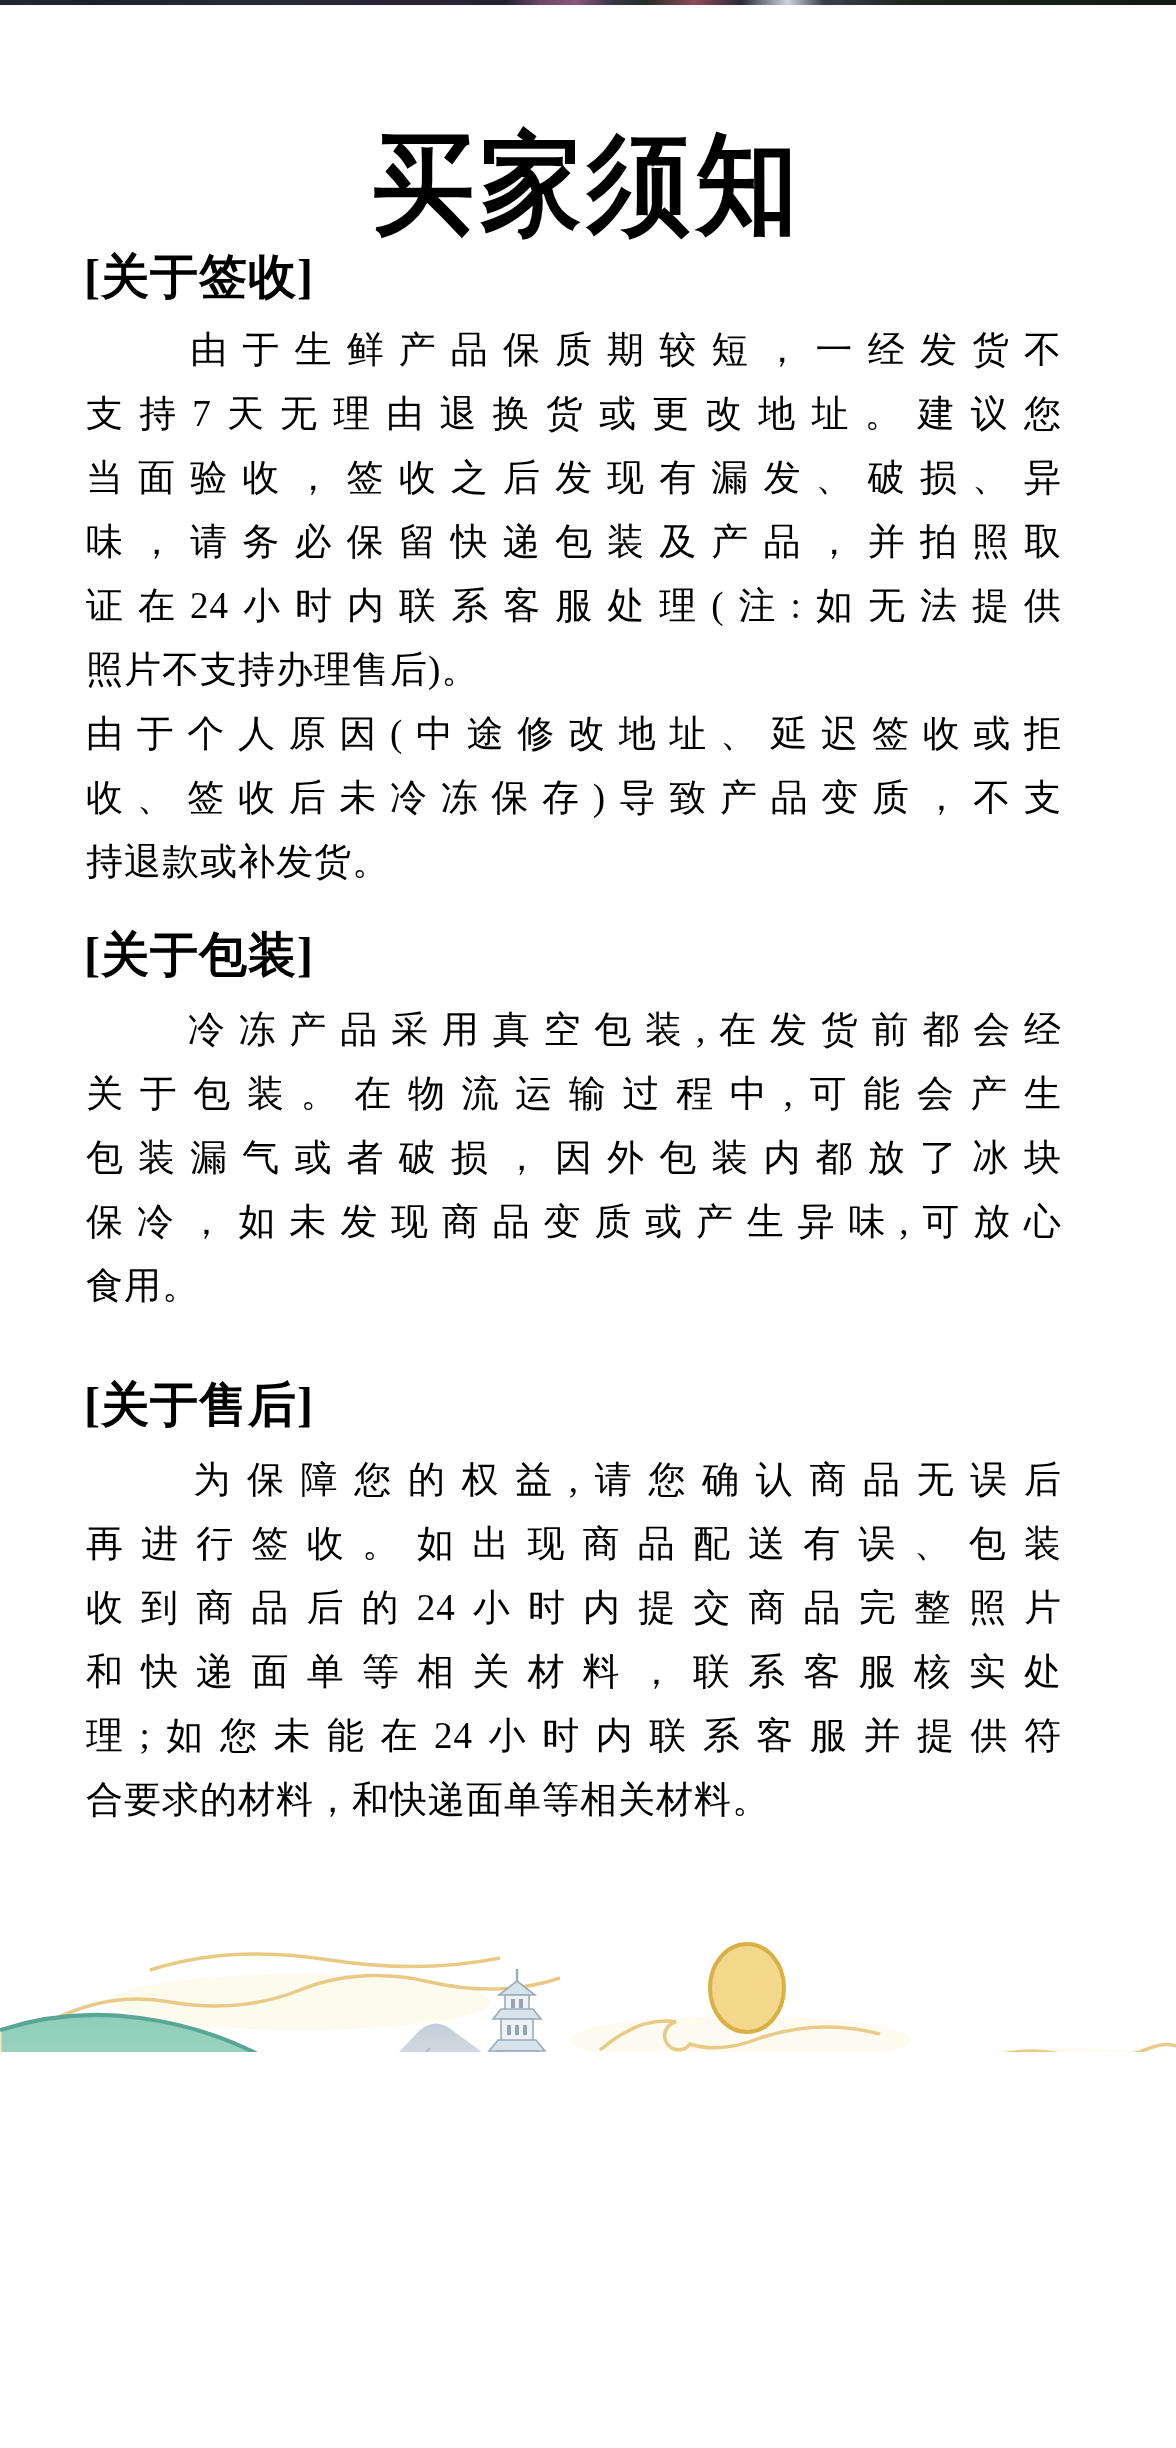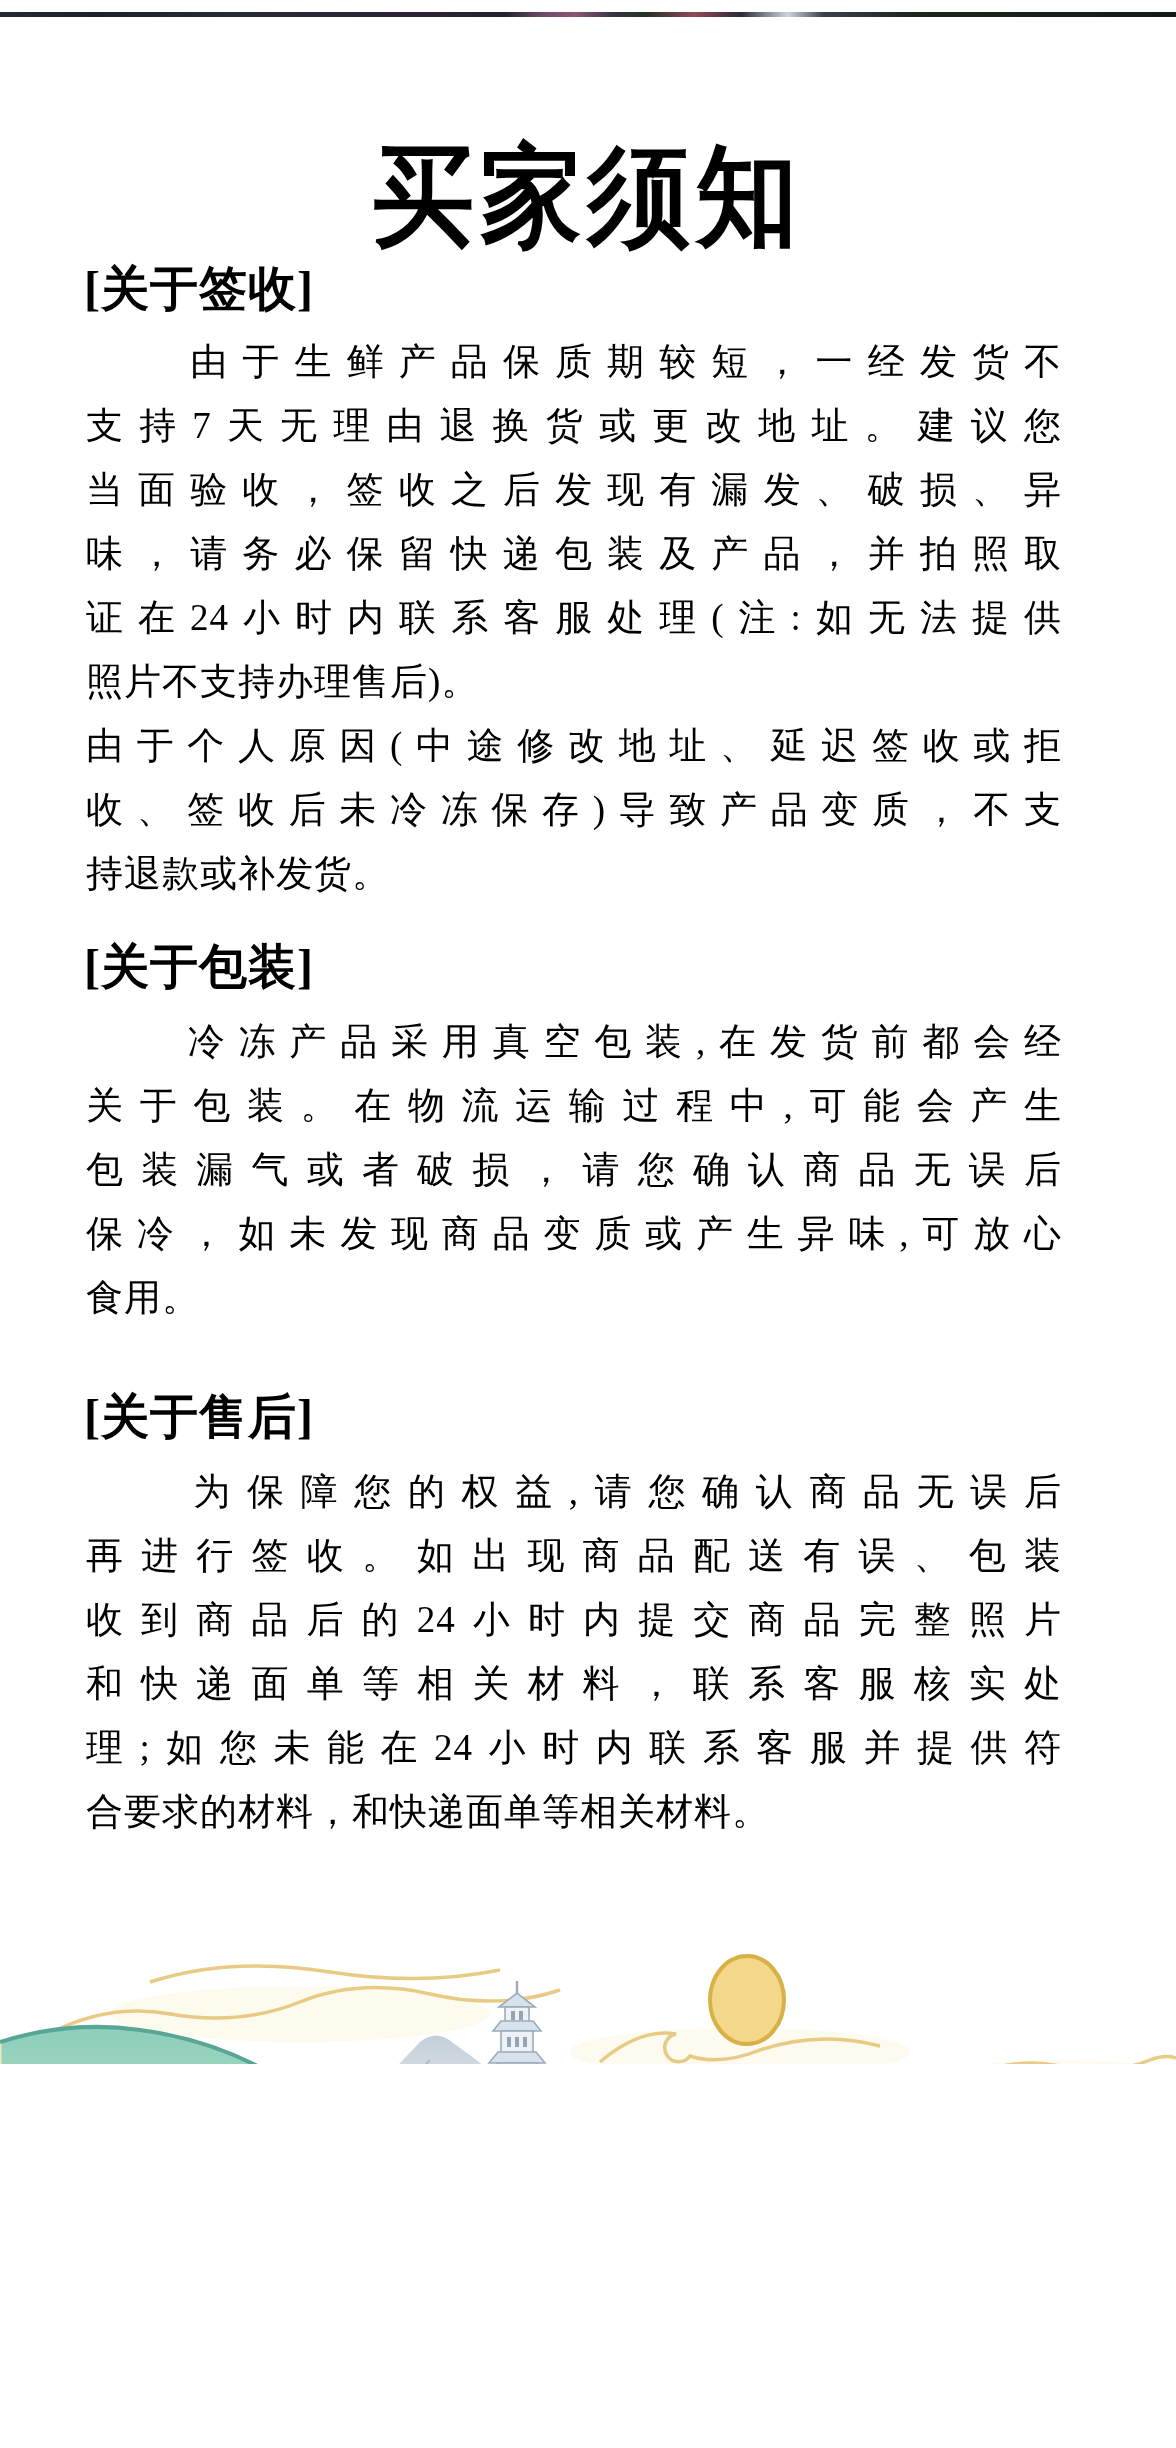--- a/index.html
+++ b/index.html
@@ -1,17 +1,17 @@
 <!DOCTYPE html>
 <html><head>
 <meta charset="utf-8">
 <style>
   html,body{margin:0;padding:0;background:#fff;}
   .page{
-    position:relative;width:1176px;height:2052px;margin:12px auto;
+    position:relative;width:1176px;height:2052px;margin:0 auto;
     background:#ffffff;overflow:hidden;color:#000;
     font-family:"Liberation Serif","DejaVu Serif",serif;
   }
   .top-strip{
     position:absolute;top:0;left:0;width:1176px;height:5px;
     background:linear-gradient(90deg,
       #262834 0%,#1e2029 8%,#282a38 20%,#2b2436 36%,#232330 43%,
       #6a4a66 46%,#8a5876 49%,#3a3448 52%,#243024 55%,#904a5a 59%,
       #2a2a36 63%,#cfd4dc 67%,#3c3f4a 70%,#1c241c 78%,#16201a 90%,#141a16 100%);
   }
@@ -59,21 +59,21 @@
     <div class="line last">照片不支持办理售后)。</div>
     <div class="line">由于个人原因(中途修改地址、延迟签收或拒</div>
     <div class="line">收、签收后未冷冻保存)导致产品变质，不支</div>
     <div class="line last">持退款或补发货。</div>
   </div>
 
   <h2 class="section-heading heading-packaging">[关于包装]</h2>
   <div class="body-block block-packaging">
     <div class="line">　　冷冻产品采用真空包装,在发货前都会经</div>
     <div class="line">关于包装。在物流运输过程中,可能会产生</div>
-    <div class="line">包装漏气或者破损，请您确认商品无误后</div>
+    <div class="line">包装漏气或者破损，因外包装内都放了冰块</div>
     <div class="line">保冷，如未发现商品变质或产生异味,可放心</div>
     <div class="line last">食用。</div>
   </div>
 
   <h2 class="section-heading heading-aftersales">[关于售后]</h2>
   <div class="body-block block-aftersales">
     <div class="line">　　为保障您的权益,请您确认商品无误后</div>
     <div class="line">再进行签收。如出现商品配送有误、包装</div>
     <div class="line">收到商品后的24小时内提交商品完整照片</div>
     <div class="line">和快递面单等相关材料，联系客服核实处</div>

